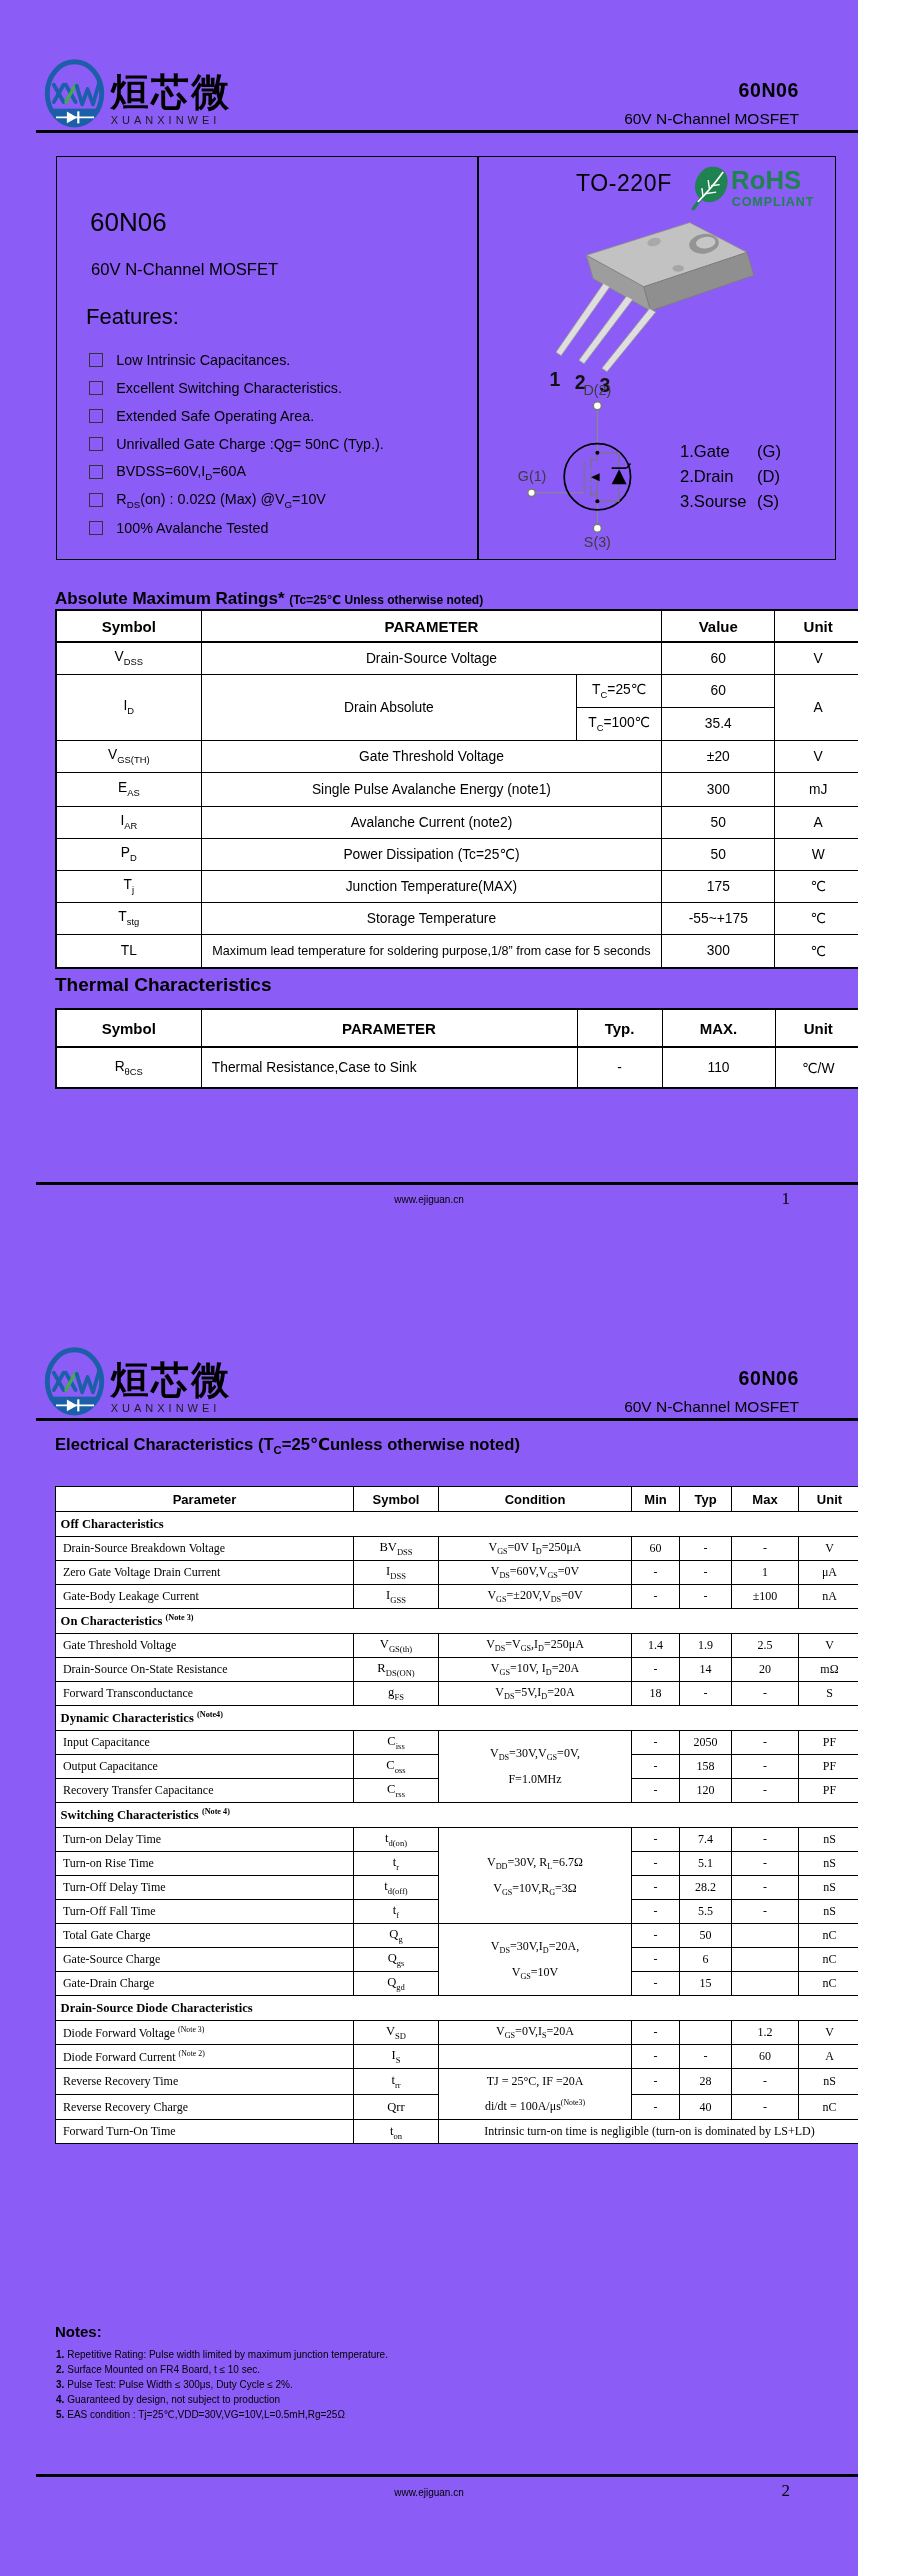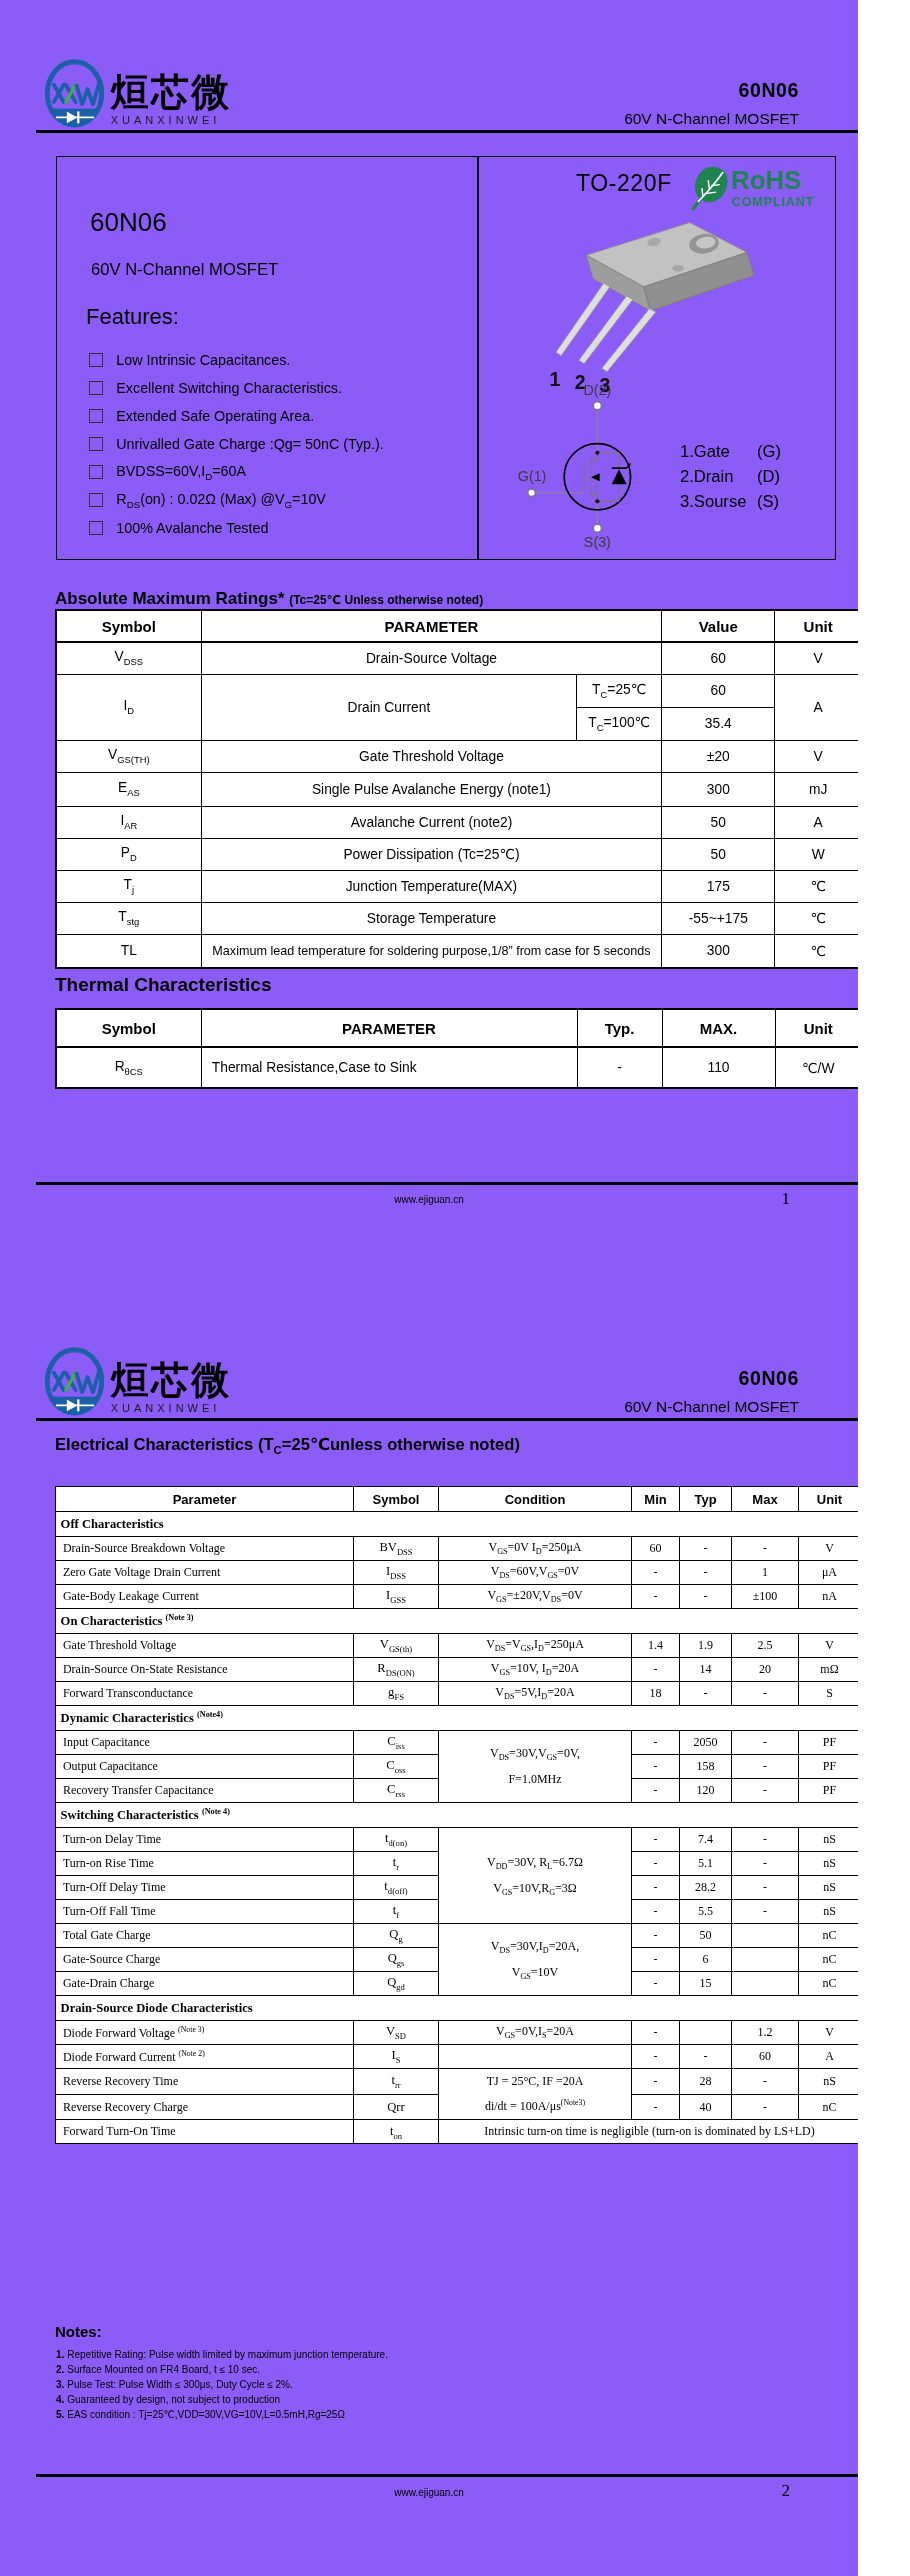--- a/index.html
+++ b/index.html
@@ -258,21 +258,21 @@
     </thead>
     <tbody>
       <tr>
         <td class="sym">V<sub>DSS</sub></td>
         <td colspan="2">Drain-Source Voltage</td>
         <td>60</td>
         <td>V</td>
       </tr>
       <tr class="sub">
         <td class="sym" rowspan="2">I<sub>D</sub></td>
-        <td rowspan="2">Drain Current</td>
+        <td rowspan="2">Drain Absolute</td>
         <td>T<sub>C</sub>=25℃</td>
         <td>60</td>
         <td rowspan="2">A</td>
       </tr>
       <tr class="sub">
         <td>T<sub>C</sub>=100℃</td>
         <td>35.4</td>
       </tr>
       <tr>
         <td class="sym">V<sub>GS(TH)</sub></td>

